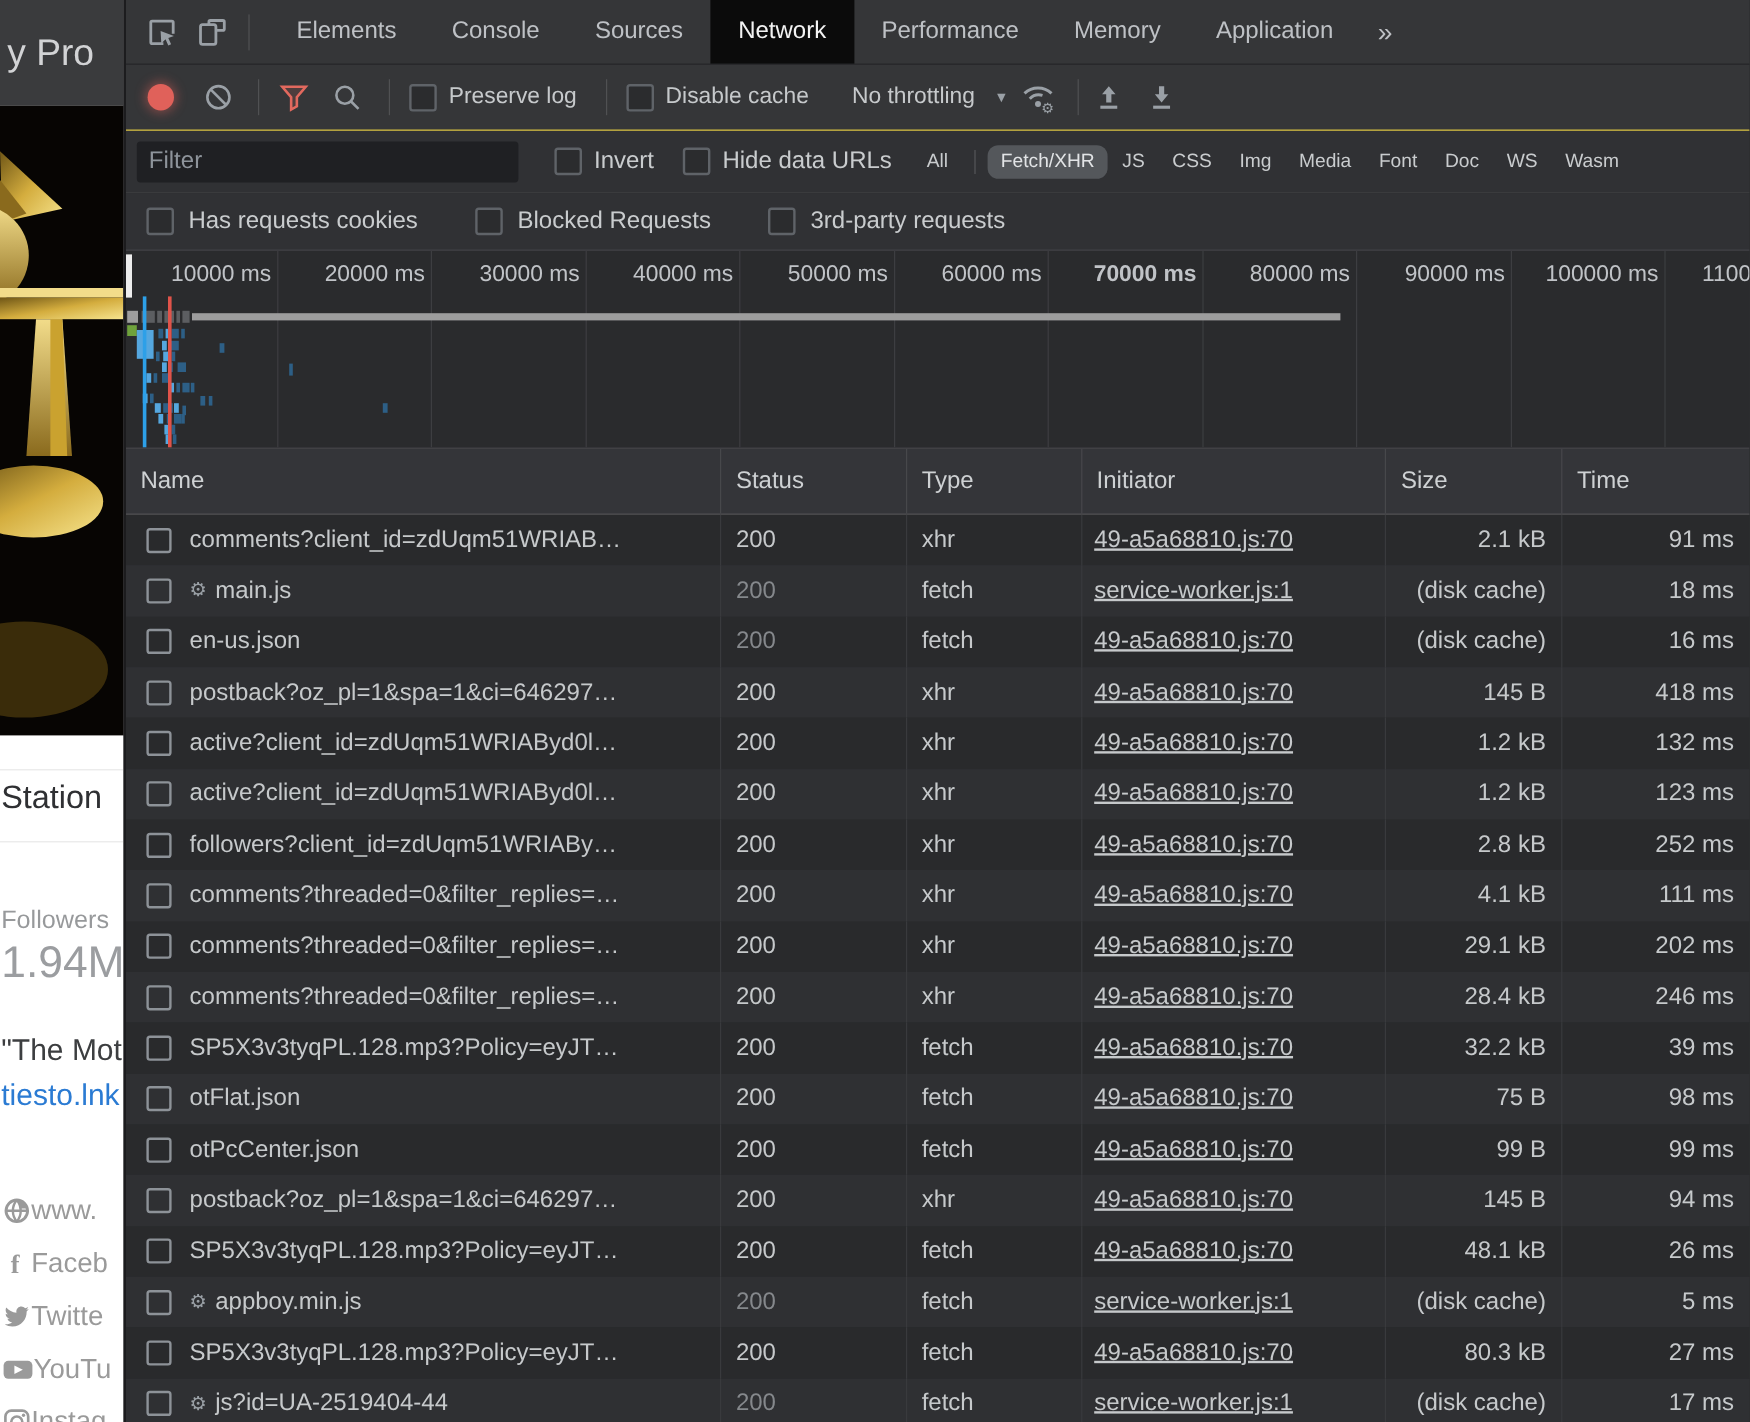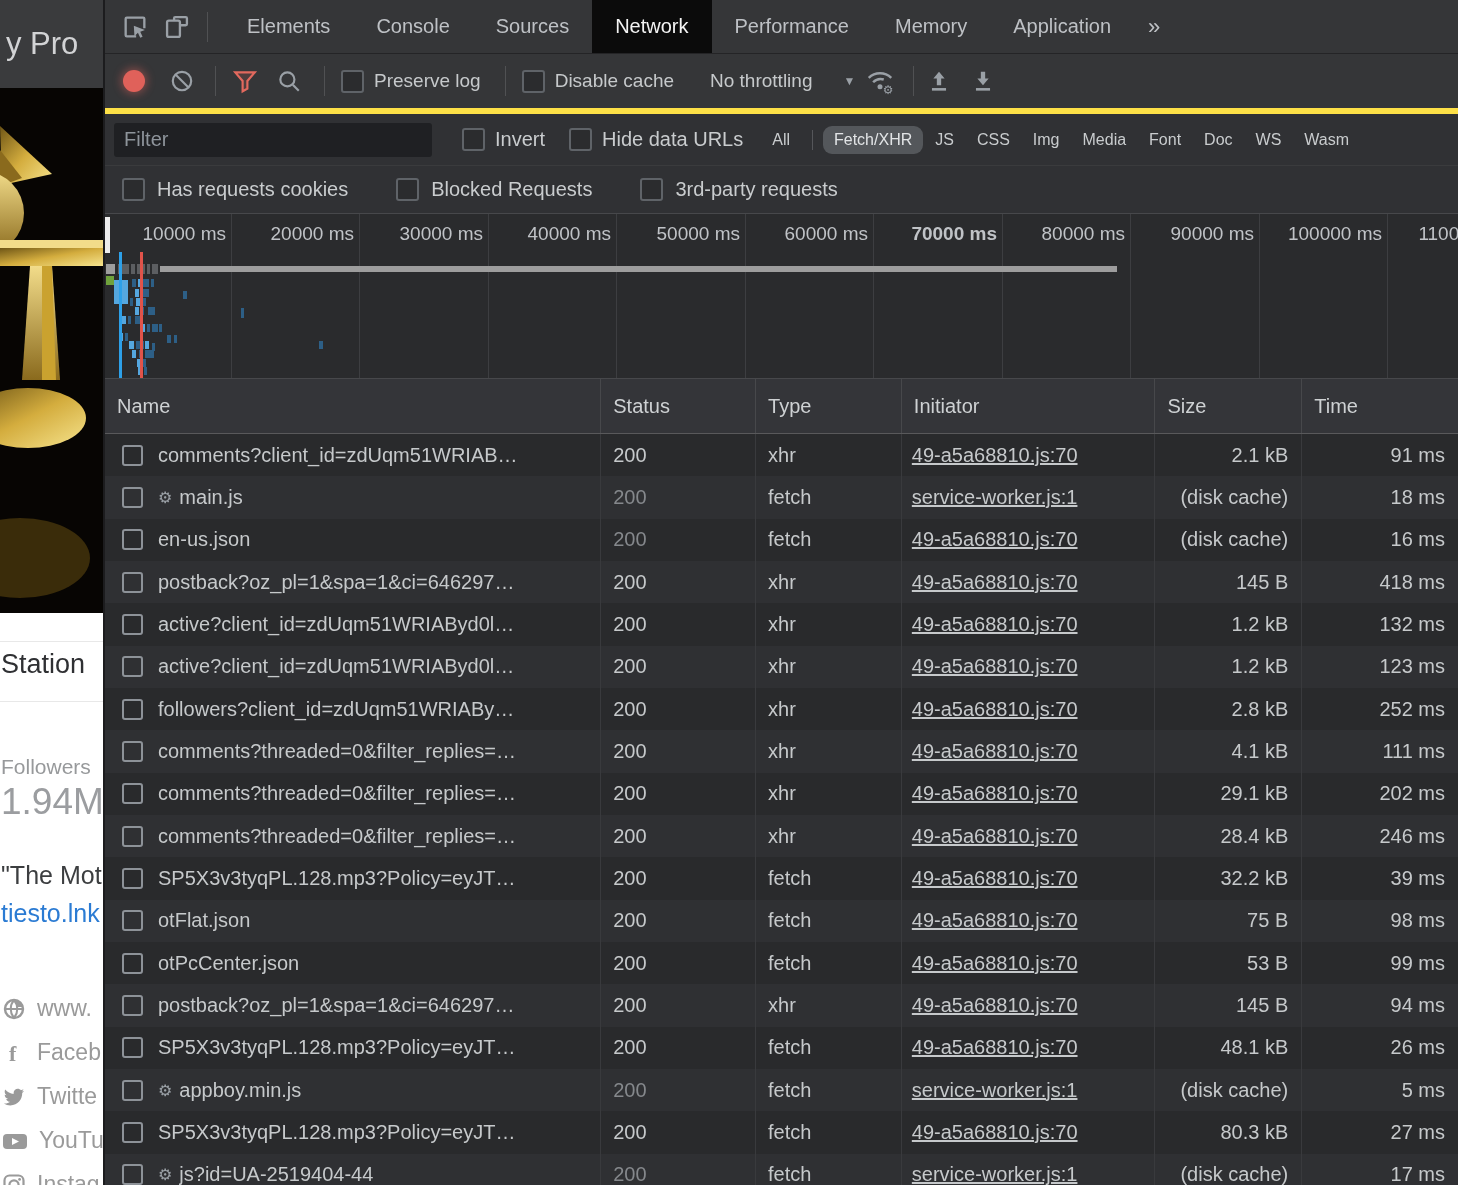--- a/index.html
+++ b/index.html
@@ -10,37 +10,37 @@
   .ps-header{height:88px;background:#3a3b3d;color:#d2d3d5;font-size:31px;box-sizing:border-box;padding:26px 0 0 6px;}
   .ps-banner{height:525px;background:#070503;overflow:hidden;}
   .ps-body{position:relative;height:572px;background:#fff;overflow:hidden;}
   .hairline{position:absolute;left:0;width:103px;height:1px;background:#e8e8e8;}
   .station{position:absolute;left:1px;top:36px;font-size:27px;color:#2f3033;white-space:nowrap;}
   .followers-label{position:absolute;left:1px;top:142px;font-size:21px;color:#97999b;white-space:nowrap;}
   .followers-count{position:absolute;left:1px;top:168px;font-size:37px;color:#9b9da0;white-space:nowrap;}
   .track-title{position:absolute;left:1px;top:248px;font-size:25px;color:#3c3e40;white-space:nowrap;}
   .track-link{position:absolute;left:1px;top:286px;font-size:25px;color:#2b7bd3;white-space:nowrap;text-decoration:none;}
   .social{position:absolute;left:2px;top:382px;display:flex;flex-direction:column;gap:17px;}
-  .social-row{display:flex;align-items:center;gap:11px;color:#9a9a9a;font-size:23px;white-space:nowrap;}
+  .social-row{display:flex;align-items:center;color:#9a9a9a;font-size:23px;white-space:nowrap;}
   .social-row svg{flex:0 0 auto;}
   
   .devtools{position:absolute;left:103px;top:0;width:1355px;height:1185px;background:#2e2f31;border-left:2px solid #1c1c1e;box-sizing:border-box;}
   .tabbar{height:53px;background:#353638;display:flex;align-items:stretch;border-bottom:1px solid #242426;}
   .tb-icons{display:flex;align-items:center;gap:14px;padding:0 16px 0 16px;}
   .vsep{width:1px;height:30px;background:#505153;align-self:center;}
   .tabs{display:flex;align-items:stretch;margin-left:16px;}
   .tab{display:flex;align-items:center;padding:0 23px;color:#bec1c5;font-size:20px;cursor:default;}
   .tab.active{background:#0b0b0b;color:#f3f3f3;}
   .more-tabs{display:flex;align-items:center;color:#bec1c5;font-size:22px;padding:0 14px;}
-  .toolbar{height:54px;background:#353638;display:flex;align-items:center;border-bottom:6px solid #fde047;padding-left:18px;gap:0;}
+  .toolbar{height:54px;background:#353638;display:flex;align-items:center;border-bottom:1px solid #fde047;padding-left:18px;gap:0;}
   .record-dot{width:22px;height:22px;border-radius:50%;background:#e0615a;box-shadow:0 0 9px 2px rgba(224,97,90,.45);margin-right:22px;}
   .ticon{display:flex;align-items:center;justify-content:center;width:30px;height:30px;margin-right:14px;}
   .tool-label{color:#c6c9cb;font-size:19px;margin-right:22px;white-space:nowrap;}
   .dtcb{width:19px;height:19px;border:2px solid #5f6368;border-radius:3px;background:#2b2c2e;margin:0 10px 0 10px;flex:0 0 auto;}
-  .throttle{display:flex;align-items:center;color:#c6c9cb;font-size:19px;margin:0 10px 0 14px;gap:31px;text-align:center;}
+  .throttle{display:flex;align-items:center;color:#c6c9cb;font-size:19px;margin:0 10px 0 14px;gap:16px;text-align:center;}
   .caret{font-size:12px;color:#9aa0a6;}
   .filterbar{height:51px;background:#303134;display:flex;align-items:center;border-bottom:1px solid #3a3b3d;padding-left:9px;overflow:hidden;}
   .filter-input{width:318px;height:34px;background:#1f2023;border:none;border-radius:3px;color:#ec4899;
        font-size:20px;padding:0 10px;box-sizing:border-box;outline:none;font-family:"Liberation Sans",sans-serif;margin-right:24px;}
   .filter-input::placeholder{color:#8e949b;}
   .cb-label{color:#c9ccce;font-size:20px;white-space:nowrap;margin-right:14px;}
   .chips{display:flex;align-items:center;margin-left:4px;}
   .chip{color:#c9ccce;font-size:16px;padding:5px 11px;border-radius:9px;white-space:nowrap;position:relative;margin-right:1px;}
   .chip.selected{background:#54575b;color:#e2e4e6;}
   .chips .chip:nth-child(2){margin-left:21px;}
@@ -587,21 +587,21 @@
         <div class="c name w-name">
           <span class="cb"></span>
 
           <span class="ntext">otPcCenter.json</span>
         </div>
         <div class="c status w-status">200</div>
         <div class="c type w-type">fetch</div>
         <div class="c init w-init">
           <a class="initlink">49-a5a68810.js:70</a>
         </div>
-        <div class="c size w-size">53 B</div>
+        <div class="c size w-size">99 B</div>
         <div class="c time w-time">99 ms</div>
       </div>
 
       <div class="trow">
         <div class="c name w-name">
           <span class="cb"></span>
 
           <span class="ntext">postback?oz_pl=1&amp;spa=1&amp;ci=646297…</span>
         </div>
         <div class="c status w-status">200</div>

